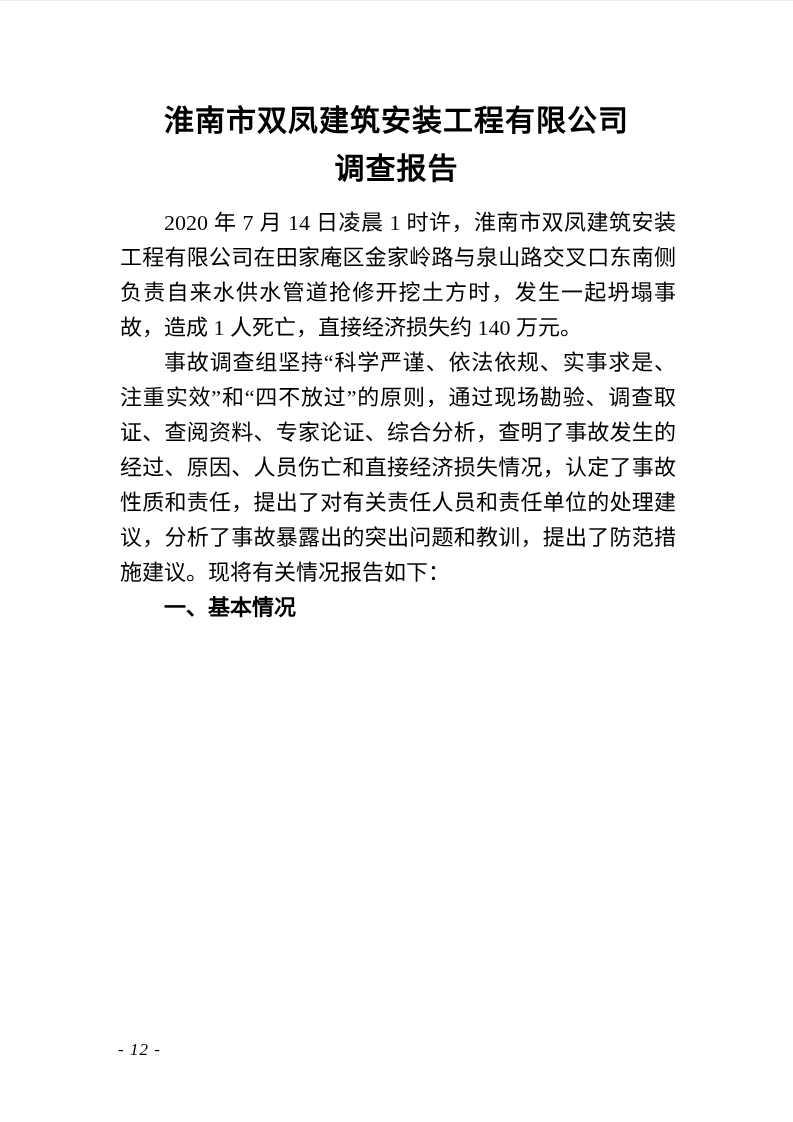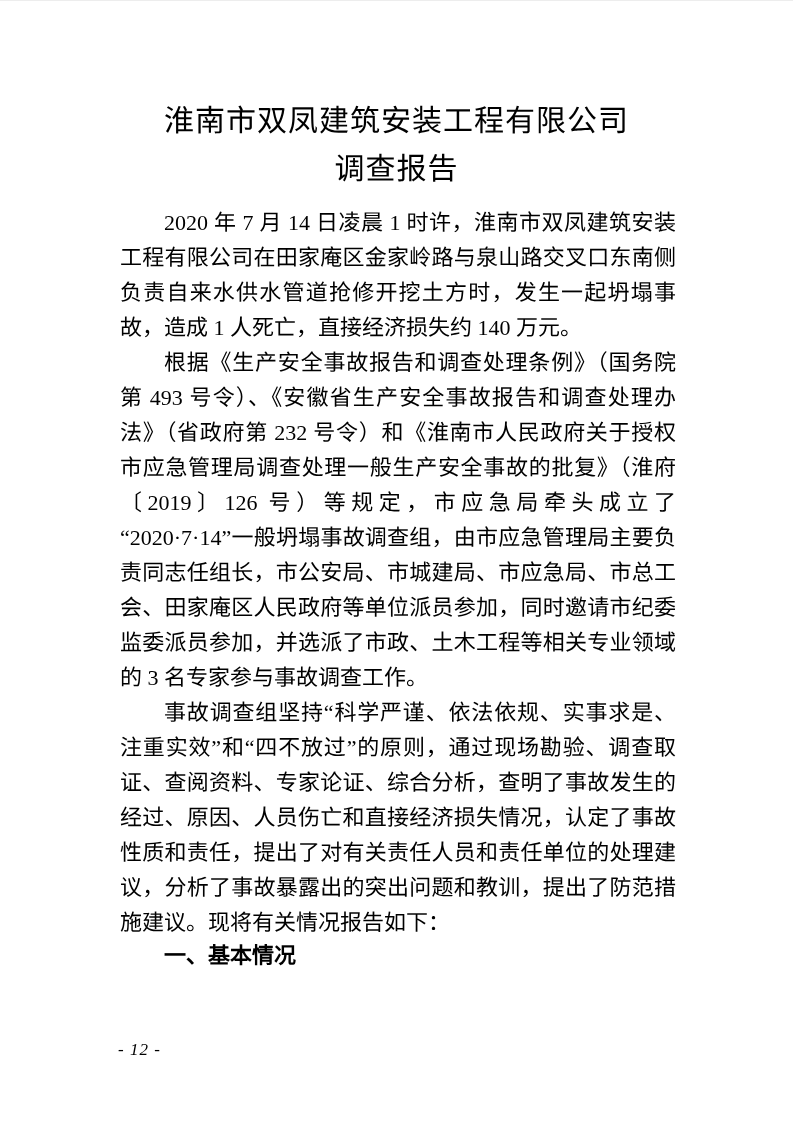--- a/index.html
+++ b/index.html
@@ -14,21 +14,21 @@
     background: #ffffff;
     color: #000000;
     font-family: "Liberation Serif", "DejaVu Serif", serif;
     overflow: hidden;
     border-top: 1px solid #ededed;
     box-sizing: border-box;
   }
   .title-block {
     margin-top: 96px;
     text-align: center;
-    font-weight: normal;
+    font-weight: bold;
     font-size: 30px;
     line-height: 48px;
     letter-spacing: 1px;
   }
   .title-line {
     white-space: nowrap;
   }
   .body-text {
     margin-left: 120px;
     width: 556px;
@@ -40,21 +40,21 @@
   }
   p.para {
     margin: 0;
     padding: 0;
     text-indent: 2em;
   }
   .section-heading {
     margin: 0;
     padding: 0;
     text-indent: 2em;
-    font-family: Liberation Mono, monospace;
+    font-family: Liberation Serif, serif;
     font-weight: bold;
     font-size: 22px;
     line-height: 35px;
   }
   .page-number {
     position: absolute;
     left: 118px;
     top: 1038px;
     font-size: 17px;
     line-height: 22px;
@@ -67,20 +67,19 @@
 
 <div class="page">
 
   <div class="title-block">
     <div class="title-line">淮南市双凤建筑安装工程有限公司</div>
     <div class="title-line">调查报告</div>
   </div>
 
   <div class="body-text">
     <p class="para">2020 年 7 月 14 日凌晨 1 时许，淮南市双凤建筑安装工程有限公司在田家庵区金家岭路与泉山路交叉口东南侧负责自来水供水管道抢修开挖土方时，发生一起坍塌事故，造成 1 人死亡，直接经济损失约 140 万元。</p>
-    <p class="para">根据《生产安全事故报告和调查处理条例》（国务院第 493 号令）、《安徽省生产安全事故报告和调查处理办法》（省政府第 232 号令）和《淮南市人民政府关于授权市应急管理局调查处理一般生产安全事故的批复》（淮府〔2019〕126 号）等规定，市应急局牵头成立了“2020·7·14”一般坍塌事故调查组，由市应急管理局主要负责同志任组长，市公安局、市城建局、市应急局、市总工会、田家庵区人民政府等单位派员参加，同时邀请市纪委监委派员参加，并选派了市政、土木工程等相关专业领域的 3 名专家参与事故调查工作。</p>
     <p class="para">事故调查组坚持“科学严谨、依法依规、实事求是、注重实效”和“四不放过”的原则，通过现场勘验、调查取证、查阅资料、专家论证、综合分析，查明了事故发生的经过、原因、人员伤亡和直接经济损失情况，认定了事故性质和责任，提出了对有关责任人员和责任单位的处理建议，分析了事故暴露出的突出问题和教训，提出了防范措施建议。现将有关情况报告如下：</p>
     <p class="section-heading">一、基本情况</p>
   </div>
 
   <div class="page-number">- 12 -</div>
 
 </div>
 
 </body></html>

